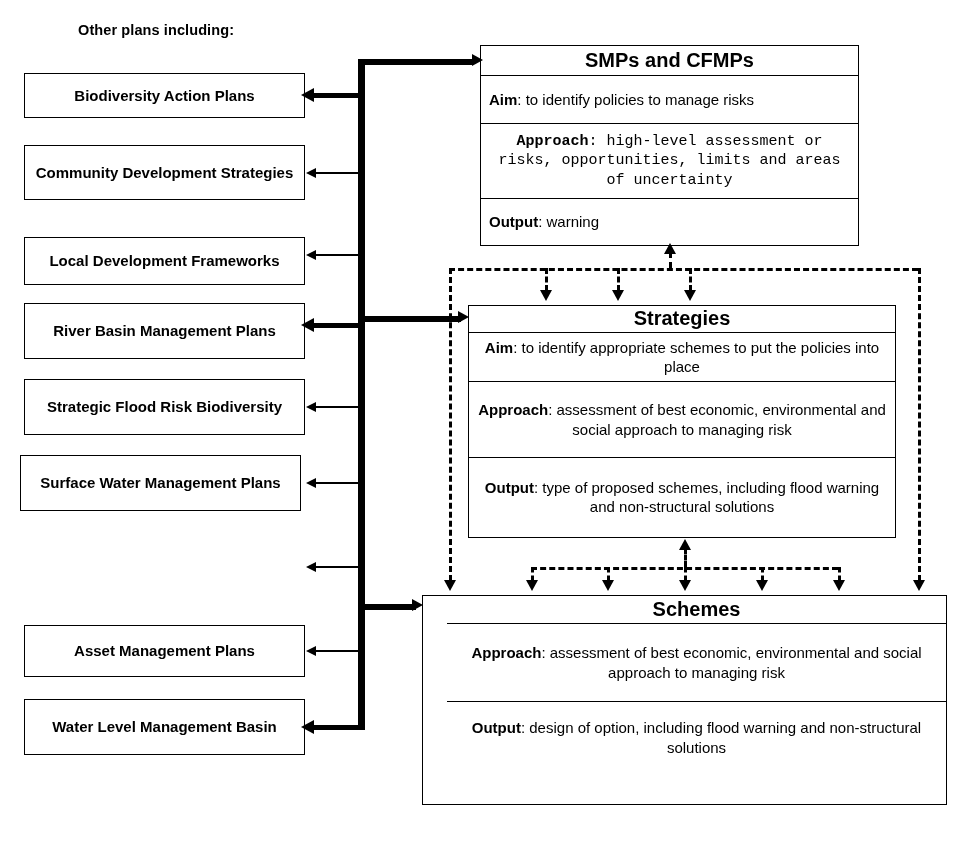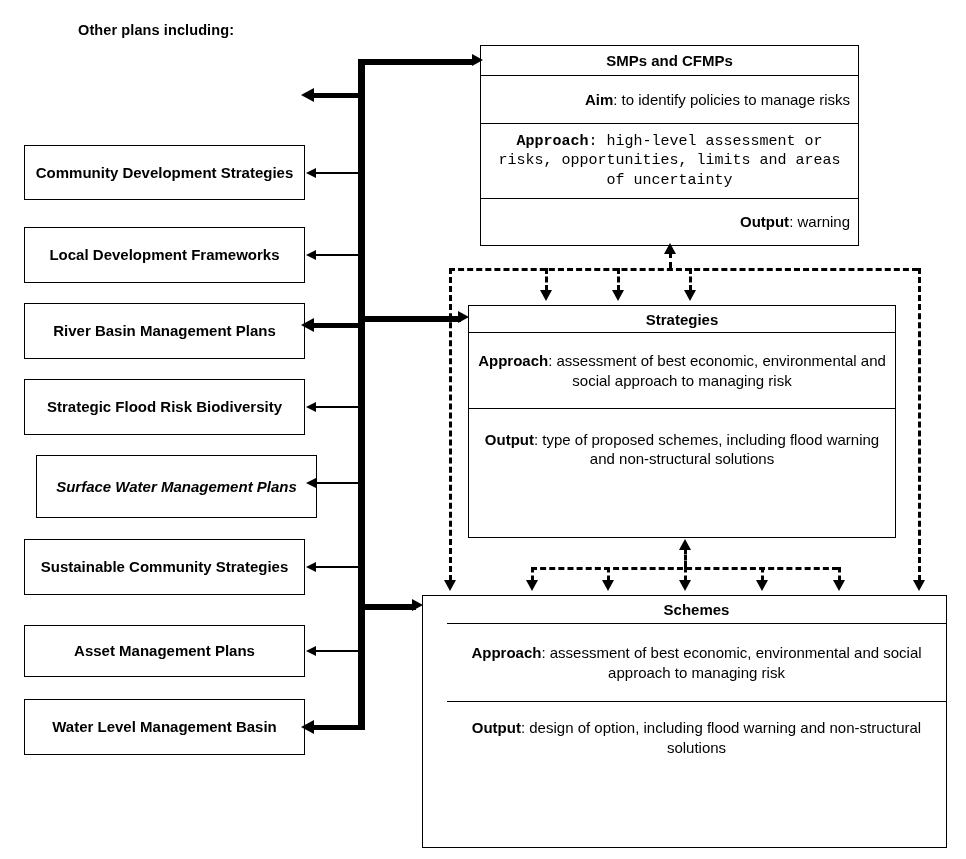--- a/index.html
+++ b/index.html
@@ -36,31 +36,31 @@
     box-sizing:border-box;
     border:1.5px solid #000;
     background:#fff;
     display:flex;
     flex-direction:column;
   }
   .stagebox .title{
     box-sizing:border-box;
     border-bottom:1.5px solid #000;
     text-align:center;
-    font-size:15px;
+    font-size:20px;
     font-weight:bold;
     display:flex;align-items:center;justify-content:center;
   }
   .stagebox .row{
     box-sizing:border-box;
     border-bottom:1.5px solid #000;
     text-align:center;
     font-size:15px;
     line-height:1.30;
-    display:flex;align-items:center;justify-content:flex-end;
+    display:flex;align-items:center;justify-content:flex-start;
     padding:2px 8px;
   }
   .stagebox .row:last-child{border-bottom:none;}
   .stagebox .row b{font-weight:bold;}
 
   
   .hline,.vline{position:absolute;background:#000;}
   .dhline{position:absolute;height:0;border-top:3px dashed #000;}
   .dvline{position:absolute;width:0;border-left:3px dashed #000;}
 
@@ -72,53 +72,56 @@
   .arr-left.thin  {border-top-width:5px;border-bottom-width:5px;border-right-width:10px;}
   .arr-left.fat   {border-top-width:7px;border-bottom-width:7px;border-right-width:13px;}
 </style>
 </head>
 <body>
 
 <div id="stage">
 
   <div class="caption" style="left:78px;top:22px;">Other plans including:</div>
 
+  <div class="planbox" style="left:24px;top:73px;width:281px;height:45px;">Biodiversity Action Plans</div>
   <div class="planbox" style="left:24px;top:145px;width:281px;height:55px;">Community Development Strategies</div>
-  <div class="planbox" style="left:24px;top:227px;width:281px;height:56px;">Local Development Frameworks</div>
+  <div class="planbox" style="left:24px;top:237px;width:281px;height:48px;">Local Development Frameworks</div>
   <div class="planbox" style="left:24px;top:303px;width:281px;height:56px;">River Basin Management Plans</div>
   <div class="planbox" style="left:24px;top:379px;width:281px;height:56px;">Strategic Flood Risk Biodiversity</div>
-  <div class="planbox" style="left:36px;top:455px;width:281px;height:63px;font-style:italic;">Surface Water Management Plans</div>
-  <div class="planbox" style="left:24px;top:539px;width:281px;height:56px;">Sustainable Community Strategies</div>
+  <div class="planbox" style="left:20px;top:455px;width:281px;height:56px;">Surface Water Management Plans</div>
   <div class="planbox" style="left:24px;top:625px;width:281px;height:52px;">Asset Management Plans</div>
   <div class="planbox" style="left:24px;top:699px;width:281px;height:56px;">Water Level Management Basin</div>
 
   <div class="stagebox" style="left:480px;top:45px;width:379px;height:201px;">
     <div class="title" style="height:30px;">SMPs and CFMPs</div>
     <div class="row" style="height:48px;">
       <span><b>Aim</b><span>:  to identify policies to manage risks</span></span>
     </div>
     <div class="row" style="height:75px;font-family:Liberation Mono, monospace;">
       <span><b>Approach</b><span>:  high-level assessment or risks, opportunities, limits and areas of uncertainty</span></span>
     </div>
     <div class="row" style="height:45px;">
       <span><b>Output</b><span>:  warning</span></span>
     </div>
   </div>
 
   <div class="stagebox" style="left:468px;top:305px;width:428px;height:233px;">
     <div class="title" style="height:27px;">Strategies</div>
+    <div class="row" style="height:50px;">
+      <span><b>Aim</b><span>:  to identify appropriate schemes to put the policies into place</span></span>
+    </div>
     <div class="row" style="height:76px;">
       <span><b>Approach</b><span>:  assessment of best economic, environmental and social approach to managing risk</span></span>
     </div>
     <div class="row" style="height:80px;">
       <span><b>Output</b><span>:  type of proposed schemes, including flood warning and non-structural solutions</span></span>
     </div>
   </div>
 
-  <div class="stagebox" style="left:422px;top:595px;width:525px;height:253px;padding-left:24px;">
+  <div class="stagebox" style="left:422px;top:595px;width:525px;height:210px;padding-left:24px;">
     <div class="title" style="height:28px;">Schemes</div>
     <div class="row" style="height:78px;">
       <span><b>Approach</b><span>:  assessment of best economic, environmental and social approach to managing risk</span></span>
     </div>
     <div class="row" style="height:71px;">
       <span><b>Output</b><span>:  design of option, including flood warning and non-structural solutions</span></span>
     </div>
   </div>
 
   <div class="vline" style="left:358px;top:59px;width:7px;height:671px;"></div>

